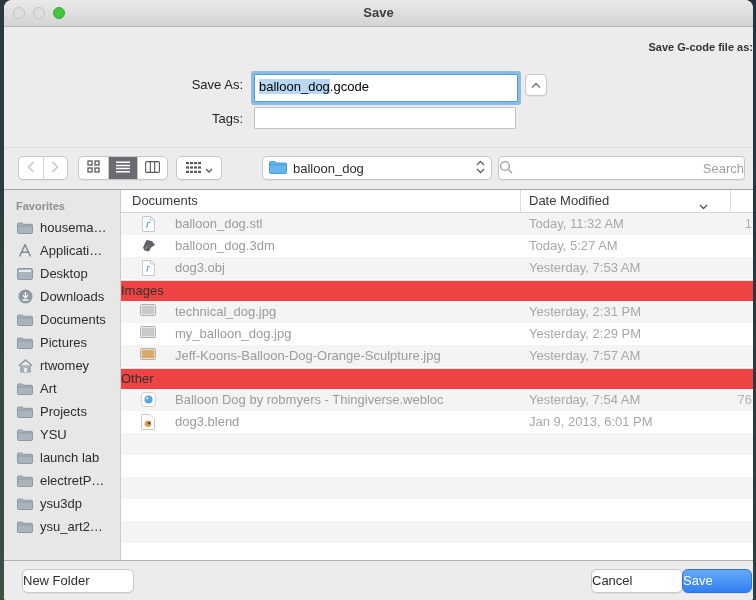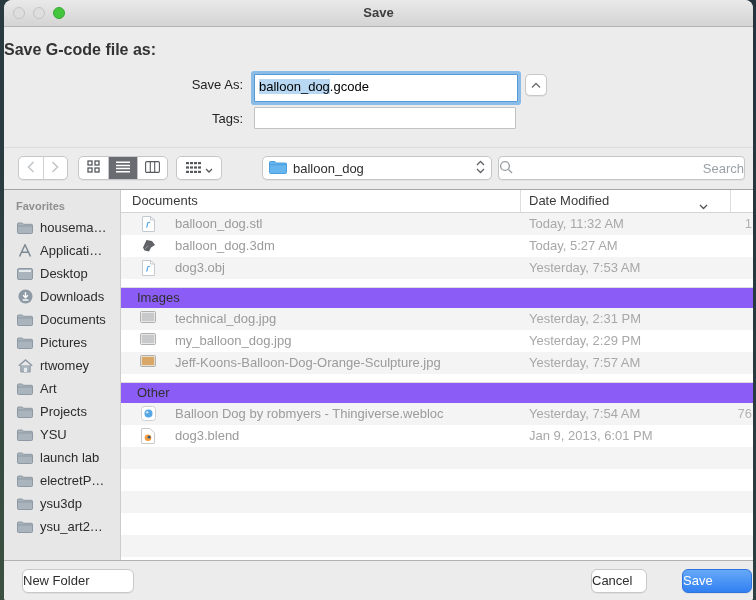--- a/index.html
+++ b/index.html
@@ -11,22 +11,22 @@
   .titlebar{position:relative;height:26px;background:linear-gradient(#e9e9e9,#d4d4d4);
     border-bottom:1px solid #b4b4b4;border-radius:8px 8px 0 0;}
   .lights{position:absolute;left:9px;top:7px;display:flex;gap:8px;}
   .light{width:12px;height:12px;border-radius:50%;box-sizing:border-box;}
   .light.off{background:#dedede;border:1px solid #c3c3c3;}
   .light.green{background:#45c53e;border:1px solid #38a833;}
   .wtitle{position:absolute;left:0;right:0;top:0;line-height:26px;text-align:center;
     font-weight:700;color:#3d3d3d;}
   
   .sheet{position:relative;height:120px;background:#ececec;}
-  .sheet-heading{position:absolute;top:14px;left:0;right:0;text-align:left;
-    font-size:16px;font-weight:700;color:#333;}
+  .sheet-heading{position:absolute;top:14px;left:0;right:0;text-align:right;
+    font-size:11px;font-weight:700;color:#333;}
   .row-saveas{position:absolute;top:46px;left:0;width:100%;}
   .row-tags{position:absolute;top:80px;left:0;width:100%;}
   .field-label{position:absolute;right:510px;left:0;text-align:right;line-height:24px;color:#222;}
   .filename-box{position:absolute;left:250px;top:1px;width:254px;height:20px;background:#fff;
     border:1px solid #569ad6;border-radius:1px;box-shadow:0 0 0 3px #8bbce8;padding:3px 4px;
     line-height:18px;white-space:nowrap;overflow:hidden;color:#000;}
   .sel{background:#b8d8f3;}
   .disclosure-btn{position:absolute;left:521px;top:1px;width:22px;height:22px;background:#fff;
     border:1px solid #c7c7c7;border-radius:5px;box-sizing:border-box;text-align:center;
     box-shadow:0 1px 0 rgba(0,0,0,.05);}
@@ -65,29 +65,29 @@
   .lh-date{position:absolute;left:408px;line-height:22px;}
   .lh-sort{position:absolute;left:578px;top:8px;}
   .lh-div1{position:absolute;left:399px;top:0;bottom:0;width:1px;background:#dedede;}
   .lh-div2{position:absolute;left:609px;top:0;bottom:0;width:1px;background:#dedede;}
   .lrow{position:relative;height:22px;}
   .lrow.g{background:#f4f4f5;}
   .ficon{position:absolute;left:18px;top:3px;width:18px;display:flex;justify-content:center;}
   .fname{position:absolute;left:48px;line-height:22px;color:#9b9b9b;white-space:nowrap;margin-left:6px;}
   .fdate{position:absolute;left:408px;line-height:22px;color:#a8a8a8;white-space:nowrap;}
   .fsize{position:absolute;right:1px;line-height:22px;color:#b3b3b3;}
-  .group-header{height:20px;margin-top:8px;border-top:1px solid #dedede;background:#8b5cf6;
-    color:#303030;line-height:20px;padding-left:16px;}
+  .group-header{height:20px;margin-top:1px;border-top:1px solid #dedede;background:#ef4444;
+    color:#303030;line-height:20px;padding-left:0;}
   
   .footer{position:relative;height:41px;background:#ececec;}
   .btn{position:absolute;top:8px;height:24px;box-sizing:border-box;border-radius:6px;
     border:1px solid #c8c8c8;background:#fff;color:#2e2e2e;text-align:left;line-height:22px;
     box-shadow:0 1px 0 rgba(0,0,0,.05);font-size:13px;}
   .btn-newfolder{left:18px;width:112px;}
-  .btn-cancel{left:587px;width:56px;}
+  .btn-cancel{left:587px;width:92px;}
   .btn-save{left:678px;width:70px;background:linear-gradient(#66a9f7,#3180f3);
     border:1px solid #2e74df;color:#fff;}
 </style>
 </head>
 <body>
 
 <div class="window">
 
   <div class="titlebar">
     <div class="lights">

